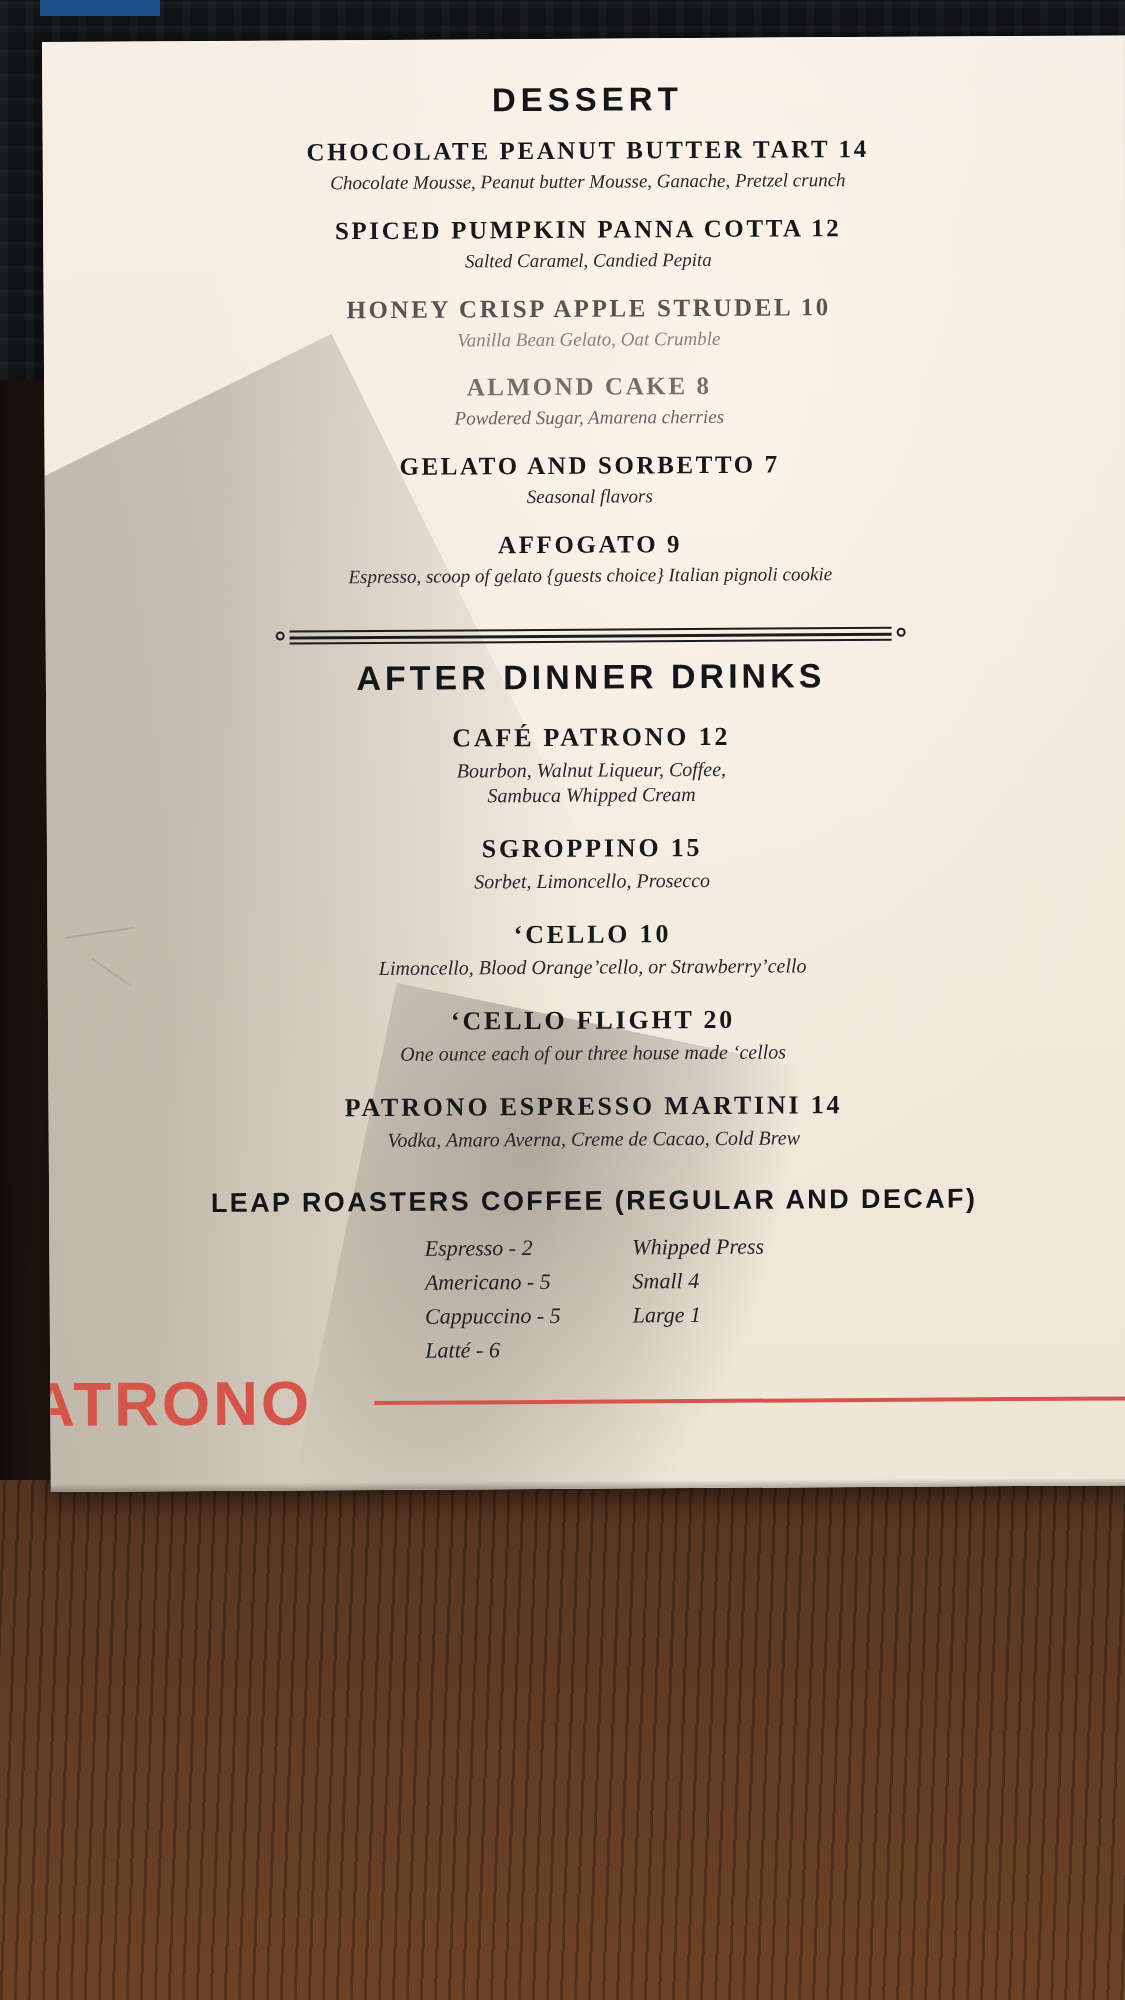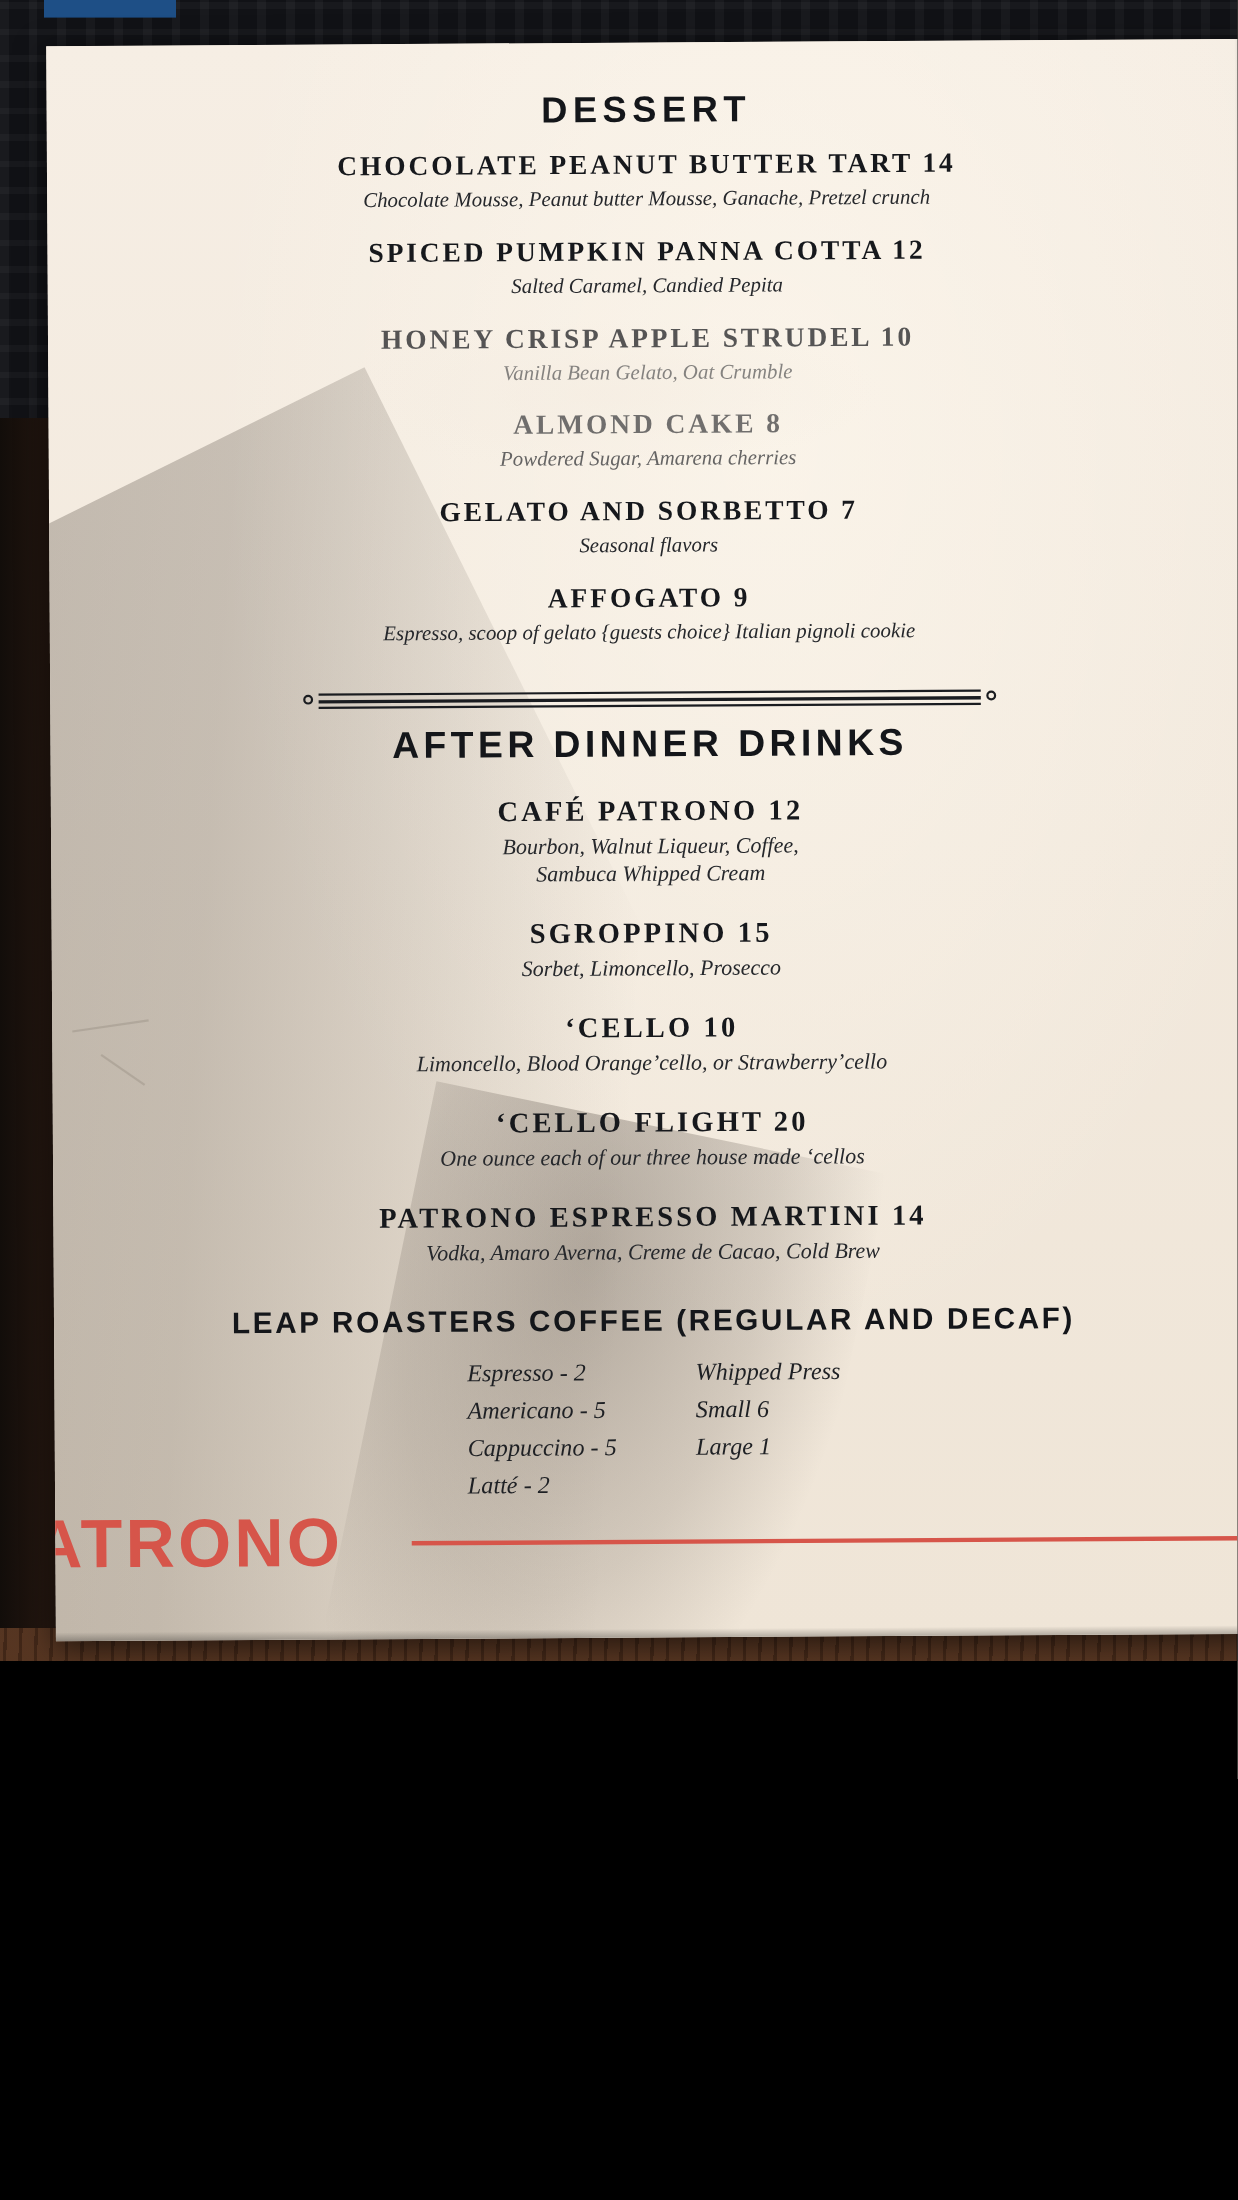--- a/index.html
+++ b/index.html
@@ -7,21 +7,21 @@
     margin: 0; padding: 0;
     width: 1125px; height: 2000px;
     overflow: hidden;
     background: #000;
     font-family: "Liberation Serif", serif;
   }
 
   #scene {
     position: relative;
     width: 1125px;
-    height: 1510px;
+    height: 2000px;
     background: #1a1a1c;
     overflow: hidden;
   }
 
   
   .bg-top {
     position: absolute;
     left: 0; top: 0;
     width: 1125px; height: 440px;
     background:
@@ -329,25 +329,25 @@
         </div>
       </div>
 
       <div class="coffee-title">LEAP ROASTERS COFFEE (REGULAR AND DECAF)</div>
 
       <div class="coffee-cols">
         <div class="coffee-col">
           <div>Espresso - 2</div>
           <div>Americano - 5</div>
           <div>Cappuccino - 5</div>
-          <div>Latté - 2</div>
+          <div>Latté - 6</div>
         </div>
         <div class="coffee-col">
           <div>Whipped Press</div>
-          <div>Small 6</div>
+          <div>Small 4</div>
           <div>Large 1</div>
         </div>
       </div>
 
     </div>
 
     <div class="brand-row">
       <div class="brand-text">PATRONO</div>
       <div class="brand-rule"></div>
     </div>

